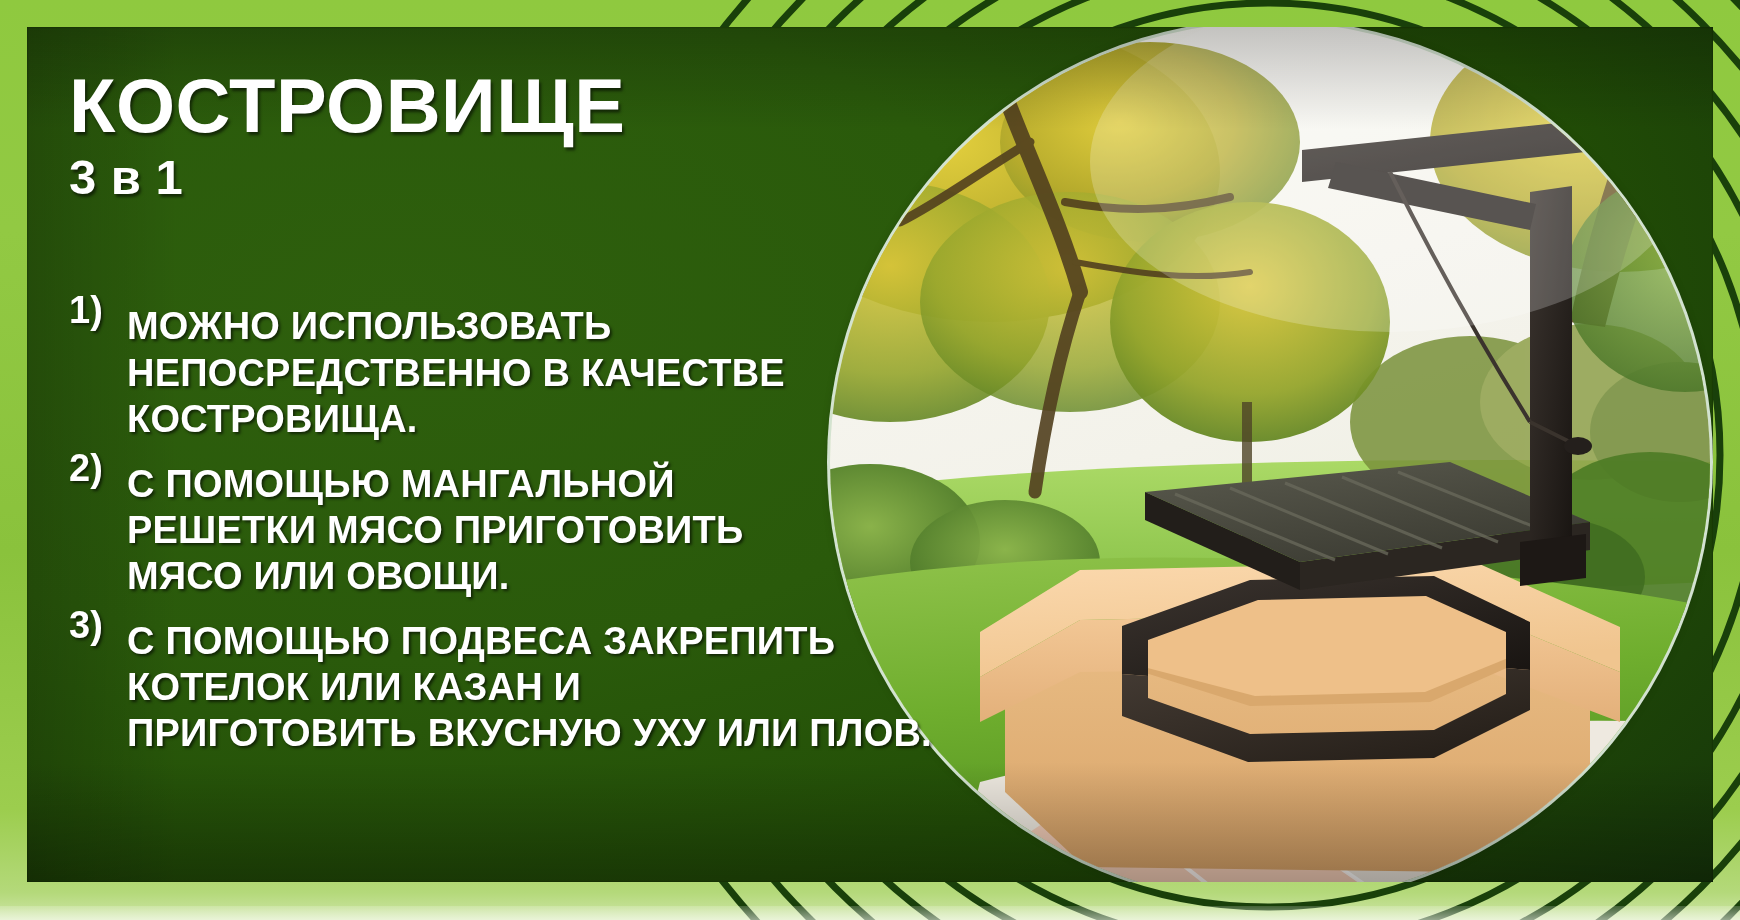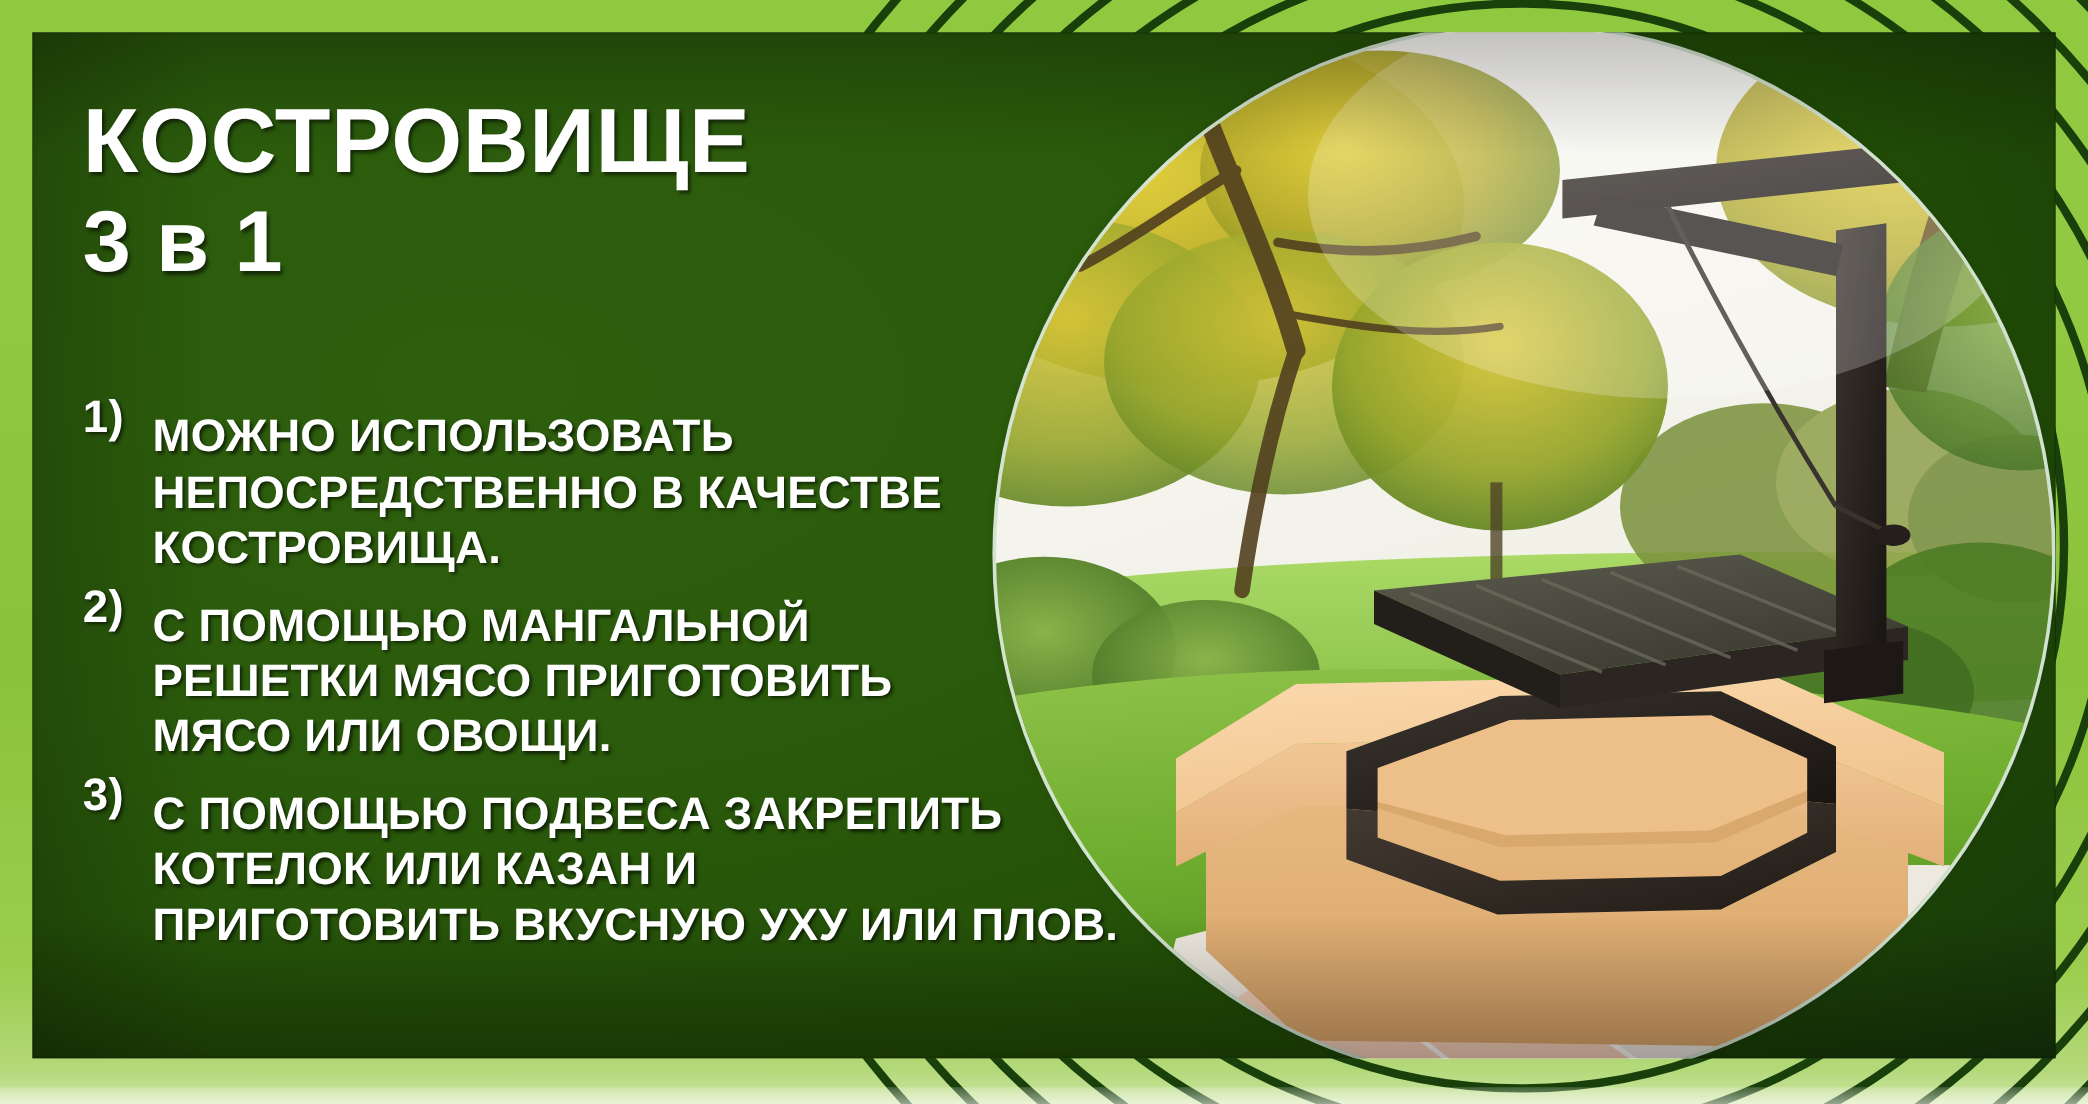--- a/index.html
+++ b/index.html
@@ -70,37 +70,37 @@
     overflow: hidden;
     box-shadow: 0 0 0 3px rgba(226,240,226,.92), 0 0 10px rgba(0,0,0,.25);
     background: #cfe0c0;
   }
   .photo svg { display:block; width:880px; height:880px; }
 
   
   .text-block {
     position: absolute;
     left: 42px;
-    top: 32px;
+    top: 20px;
     width: 900px;
     z-index: 5;
   }
 
   .title {
     font-size: 76px;
     font-weight: 700;
     line-height: 0.98;
     color: #ffffff;
     letter-spacing: 0.5px;
     text-shadow: 2px 3px 3px rgba(0,0,0,.55);
     margin: 22px 0 0 0;
     white-space: nowrap;
   }
   .subtitle {
-    font-size: 72px;
+    font-size: 49px;
     font-weight: 700;
     color: #ffffff;
     letter-spacing: 0.5px;
     text-shadow: 2px 3px 3px rgba(0,0,0,.55);
     margin: 6px 0 0 0;
   }
 
   .list {
     margin: 82px 0 0 0;
     padding: 0;

